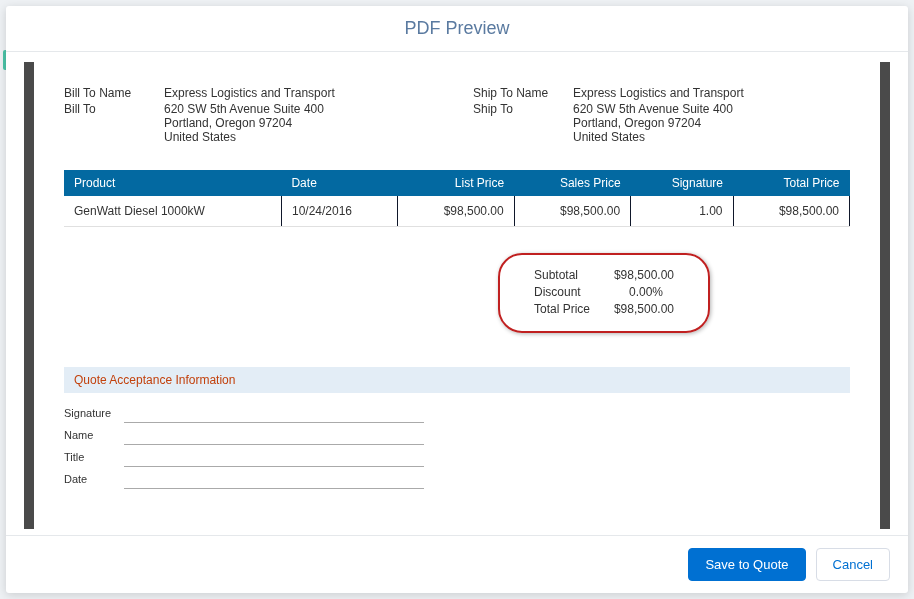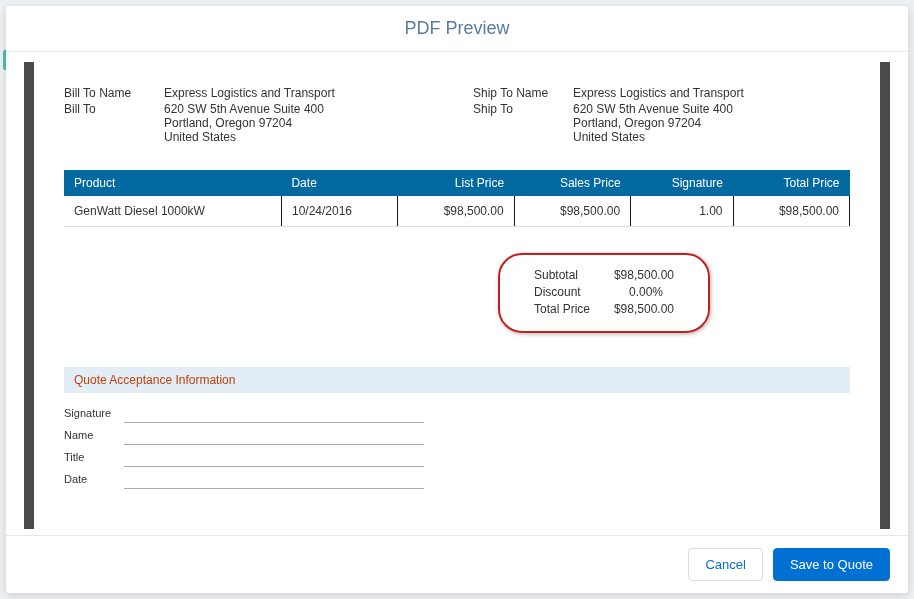--- a/index.html
+++ b/index.html
@@ -250,16 +250,16 @@
             <div class="sig-label">Date</div>
             <div class="sig-line"></div>
           </div>
         </div>
 
       </div>
     </div>
   </div>
 
   <div class="modal-footer">
+    <button class="btn btn-primary">Save to Quote</button>
     <button class="btn btn-secondary">Cancel</button>
-    <button class="btn btn-primary">Save to Quote</button>
   </div>
 </div>
 
 </body></html>

